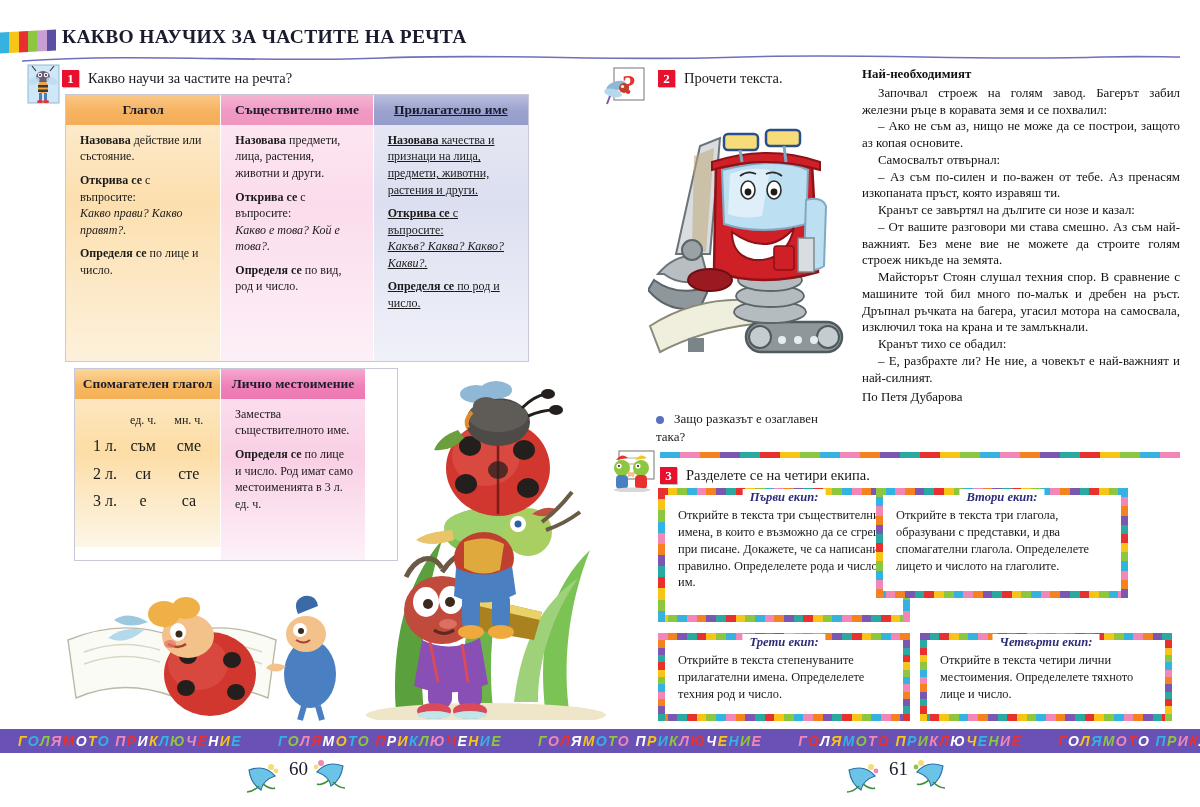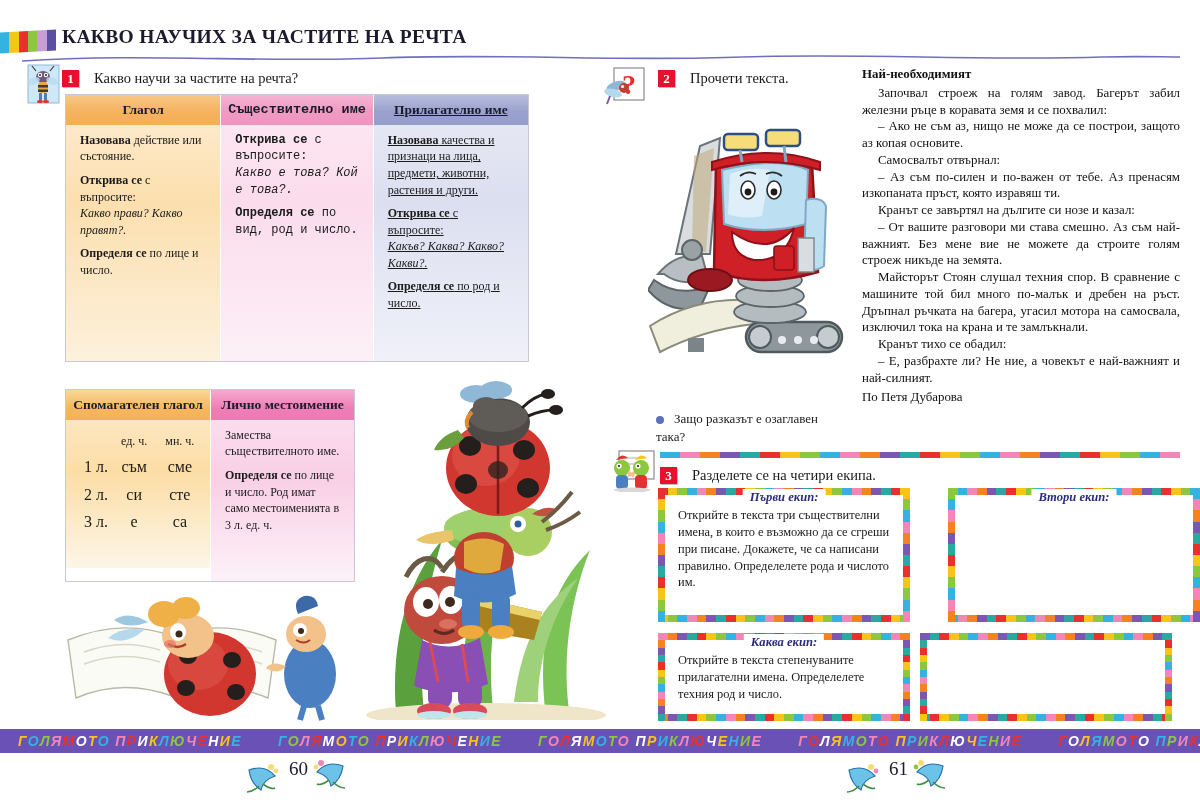--- a/index.html
+++ b/index.html
@@ -48,21 +48,21 @@
     line-height: 17px;
     text-align: center;
     vertical-align: middle;
     box-shadow: 1px 1px 0 rgba(0,0,0,.25);
   }
   .ex-line {
     position: absolute;
     font-size: 14.5px;
     white-space: nowrap;
   }
-  .ex-line .ex-text { margin-left: 15px; vertical-align: middle; }
+  .ex-line .ex-text { margin-left: 9px; vertical-align: middle; }
 
   
   .tbl {
     position: absolute;
     display: flex;
     border: 1px solid #c8c8d8;
     box-sizing: border-box;
   }
   .col { box-sizing: border-box; position: relative; overflow: hidden; }
   .col + .col { border-left: 1px solid #ffffff; }
@@ -246,38 +246,39 @@
 
   <div class="tbl" style="left:65px; top:94px; width:464px; height:268px;">
     <div class="col" style="width:155px;">
       <div class="col-head hd-orange">Глагол</div>
       <div class="col-body bd-orange" style="height:calc(100% - 29px);">
         <p><b>Назовава</b><span> действие или състояние.</span></p>
         <p><b>Открива се</b><span> с въпросите:</span><br><i>Какво прави? Какво правят?.</i></p>
         <p><b>Определя се</b><span> по лице и число.</span></p>
       </div>
     </div>
-    <div class="col" style="width:153px;font-family:Liberation Mono, monospace;">
+    <div class="col" style="width:153px;">
       <div class="col-head hd-pink">Съществително име</div>
       <div class="col-body bd-pink" style="height:calc(100% - 29px);">
+        <p><b>Назовава</b><span> предмети, лица, растения, животни и други.</span></p>
         <p><b>Открива се</b><span> с въпросите:</span><br><i>Какво е това? Кой е това?.</i></p>
         <p><b>Определя се</b><span> по вид, род и число.</span></p>
       </div>
     </div>
     <div class="col" style="width:156px;text-decoration:underline;">
       <div class="col-head hd-blue">Прилагателно име</div>
       <div class="col-body bd-blue" style="height:calc(100% - 29px);">
         <p><b>Назовава</b><span> качества и признаци на лица, предмети, животни, растения и други.</span></p>
         <p><b>Открива се</b><span> с въпросите:</span><br><i>Какъв? Каква? Какво? Какви?.</i></p>
         <p><b>Определя се</b><span> по род и число.</span></p>
       </div>
     </div>
   </div>
 
-  <div class="tbl" style="left:65px; top:368px; width:290px; height:193px;margin-top:21px;">
+  <div class="tbl" style="left:74px; top:368px; width:324px; height:193px;">
     <div class="col" style="width:145px;">
       <div class="col-head hd-orange2">Спомагателен глагол</div>
       <div class="bd-orange2" style="height:calc(100% - 43px);">
         <div class="conj">
           <table>
             <tbody>
                 <tr class="hdrow">
               <td class="lbl"></td>
               <td>ед. ч.</td>
               <td>мн. ч.</td>
@@ -536,46 +537,51 @@
     <div class="confetti-t" style="background: linear-gradient(90deg, rgb(232, 49, 47) 0%, rgb(232, 49, 47) 3.85%, rgb(246, 197, 23) 3.85%, rgb(246, 197, 23) 7.69%, rgb(141, 198, 63) 7.69%, rgb(141, 198, 63) 11.54%, rgb(52, 179, 224) 11.54%, rgb(52, 179, 224) 15.38%, rgb(242, 135, 183) 15.38%, rgb(242, 135, 183) 19.23%, rgb(245, 130, 32) 19.23%, rgb(245, 130, 32) 23.08%, rgb(122, 87, 176) 23.08%, rgb(122, 87, 176) 26.92%, rgb(42, 169, 160) 26.92%, rgb(42, 169, 160) 30.77%, rgb(232, 49, 47) 30.77%, rgb(232, 49, 47) 34.62%, rgb(246, 197, 23) 34.62%, rgb(246, 197, 23) 38.46%, rgb(141, 198, 63) 38.46%, rgb(141, 198, 63) 42.31%, rgb(52, 179, 224) 42.31%, rgb(52, 179, 224) 46.15%, rgb(242, 135, 183) 46.15%, rgb(242, 135, 183) 50%, rgb(245, 130, 32) 50%, rgb(245, 130, 32) 53.85%, rgb(122, 87, 176) 53.85%, rgb(122, 87, 176) 57.69%, rgb(42, 169, 160) 57.69%, rgb(42, 169, 160) 61.54%, rgb(232, 49, 47) 61.54%, rgb(232, 49, 47) 65.38%, rgb(246, 197, 23) 65.38%, rgb(246, 197, 23) 69.23%, rgb(141, 198, 63) 69.23%, rgb(141, 198, 63) 73.08%, rgb(52, 179, 224) 73.08%, rgb(52, 179, 224) 76.92%, rgb(242, 135, 183) 76.92%, rgb(242, 135, 183) 80.77%, rgb(245, 130, 32) 80.77%, rgb(245, 130, 32) 84.62%, rgb(122, 87, 176) 84.62%, rgb(122, 87, 176) 88.46%, rgb(42, 169, 160) 88.46%, rgb(42, 169, 160) 92.31%, rgb(232, 49, 47) 92.31%, rgb(232, 49, 47) 96.15%, rgb(246, 197, 23) 96.15%, rgb(246, 197, 23) 100%);"></div>
     <div class="confetti-b" style="background: linear-gradient(90deg, rgb(246, 197, 23) 0%, rgb(246, 197, 23) 3.85%, rgb(141, 198, 63) 3.85%, rgb(141, 198, 63) 7.69%, rgb(52, 179, 224) 7.69%, rgb(52, 179, 224) 11.54%, rgb(242, 135, 183) 11.54%, rgb(242, 135, 183) 15.38%, rgb(245, 130, 32) 15.38%, rgb(245, 130, 32) 19.23%, rgb(122, 87, 176) 19.23%, rgb(122, 87, 176) 23.08%, rgb(42, 169, 160) 23.08%, rgb(42, 169, 160) 26.92%, rgb(232, 49, 47) 26.92%, rgb(232, 49, 47) 30.77%, rgb(246, 197, 23) 30.77%, rgb(246, 197, 23) 34.62%, rgb(141, 198, 63) 34.62%, rgb(141, 198, 63) 38.46%, rgb(52, 179, 224) 38.46%, rgb(52, 179, 224) 42.31%, rgb(242, 135, 183) 42.31%, rgb(242, 135, 183) 46.15%, rgb(245, 130, 32) 46.15%, rgb(245, 130, 32) 50%, rgb(122, 87, 176) 50%, rgb(122, 87, 176) 53.85%, rgb(42, 169, 160) 53.85%, rgb(42, 169, 160) 57.69%, rgb(232, 49, 47) 57.69%, rgb(232, 49, 47) 61.54%, rgb(246, 197, 23) 61.54%, rgb(246, 197, 23) 65.38%, rgb(141, 198, 63) 65.38%, rgb(141, 198, 63) 69.23%, rgb(52, 179, 224) 69.23%, rgb(52, 179, 224) 73.08%, rgb(242, 135, 183) 73.08%, rgb(242, 135, 183) 76.92%, rgb(245, 130, 32) 76.92%, rgb(245, 130, 32) 80.77%, rgb(122, 87, 176) 80.77%, rgb(122, 87, 176) 84.62%, rgb(42, 169, 160) 84.62%, rgb(42, 169, 160) 88.46%, rgb(232, 49, 47) 88.46%, rgb(232, 49, 47) 92.31%, rgb(246, 197, 23) 92.31%, rgb(246, 197, 23) 96.15%, rgb(141, 198, 63) 96.15%, rgb(141, 198, 63) 100%);"></div>
     <div class="confetti-l" style="background: linear-gradient(rgb(232, 49, 47) 0%, rgb(232, 49, 47) 8.33%, rgb(246, 197, 23) 8.33%, rgb(246, 197, 23) 16.67%, rgb(141, 198, 63) 16.67%, rgb(141, 198, 63) 25%, rgb(52, 179, 224) 25%, rgb(52, 179, 224) 33.33%, rgb(242, 135, 183) 33.33%, rgb(242, 135, 183) 41.67%, rgb(245, 130, 32) 41.67%, rgb(245, 130, 32) 50%, rgb(122, 87, 176) 50%, rgb(122, 87, 176) 58.33%, rgb(42, 169, 160) 58.33%, rgb(42, 169, 160) 66.67%, rgb(232, 49, 47) 66.67%, rgb(232, 49, 47) 75%, rgb(246, 197, 23) 75%, rgb(246, 197, 23) 83.33%, rgb(141, 198, 63) 83.33%, rgb(141, 198, 63) 91.67%, rgb(52, 179, 224) 91.67%, rgb(52, 179, 224) 100%);"></div>
     <div class="confetti-r" style="background: linear-gradient(rgb(246, 197, 23) 0%, rgb(246, 197, 23) 8.33%, rgb(141, 198, 63) 8.33%, rgb(141, 198, 63) 16.67%, rgb(52, 179, 224) 16.67%, rgb(52, 179, 224) 25%, rgb(242, 135, 183) 25%, rgb(242, 135, 183) 33.33%, rgb(245, 130, 32) 33.33%, rgb(245, 130, 32) 41.67%, rgb(122, 87, 176) 41.67%, rgb(122, 87, 176) 50%, rgb(42, 169, 160) 50%, rgb(42, 169, 160) 58.33%, rgb(232, 49, 47) 58.33%, rgb(232, 49, 47) 66.67%, rgb(246, 197, 23) 66.67%, rgb(246, 197, 23) 75%, rgb(141, 198, 63) 75%, rgb(141, 198, 63) 83.33%, rgb(52, 179, 224) 83.33%, rgb(52, 179, 224) 91.67%, rgb(242, 135, 183) 91.67%, rgb(242, 135, 183) 100%);"></div>
     <div class="team-inner">
       <div class="team-label">Първи екип:</div>
       <div>Открийте в текста три съществителни имена, в които е възможно да се сгреши при писане. Докажете, че са написани правилно. Определелете рода и числото им.</div>
     </div>
   </div>
 
-  <div class="team-box" style="left:948px; top:488px; width:252px; height:134px;">
+  <div class="team-box" style="left:876px; top:488px; width:252px; height:110px;">
     <div class="confetti-t" style="background: linear-gradient(90deg, rgb(141, 198, 63) 0%, rgb(141, 198, 63) 3.85%, rgb(52, 179, 224) 3.85%, rgb(52, 179, 224) 7.69%, rgb(242, 135, 183) 7.69%, rgb(242, 135, 183) 11.54%, rgb(245, 130, 32) 11.54%, rgb(245, 130, 32) 15.38%, rgb(122, 87, 176) 15.38%, rgb(122, 87, 176) 19.23%, rgb(42, 169, 160) 19.23%, rgb(42, 169, 160) 23.08%, rgb(232, 49, 47) 23.08%, rgb(232, 49, 47) 26.92%, rgb(246, 197, 23) 26.92%, rgb(246, 197, 23) 30.77%, rgb(141, 198, 63) 30.77%, rgb(141, 198, 63) 34.62%, rgb(52, 179, 224) 34.62%, rgb(52, 179, 224) 38.46%, rgb(242, 135, 183) 38.46%, rgb(242, 135, 183) 42.31%, rgb(245, 130, 32) 42.31%, rgb(245, 130, 32) 46.15%, rgb(122, 87, 176) 46.15%, rgb(122, 87, 176) 50%, rgb(42, 169, 160) 50%, rgb(42, 169, 160) 53.85%, rgb(232, 49, 47) 53.85%, rgb(232, 49, 47) 57.69%, rgb(246, 197, 23) 57.69%, rgb(246, 197, 23) 61.54%, rgb(141, 198, 63) 61.54%, rgb(141, 198, 63) 65.38%, rgb(52, 179, 224) 65.38%, rgb(52, 179, 224) 69.23%, rgb(242, 135, 183) 69.23%, rgb(242, 135, 183) 73.08%, rgb(245, 130, 32) 73.08%, rgb(245, 130, 32) 76.92%, rgb(122, 87, 176) 76.92%, rgb(122, 87, 176) 80.77%, rgb(42, 169, 160) 80.77%, rgb(42, 169, 160) 84.62%, rgb(232, 49, 47) 84.62%, rgb(232, 49, 47) 88.46%, rgb(246, 197, 23) 88.46%, rgb(246, 197, 23) 92.31%, rgb(141, 198, 63) 92.31%, rgb(141, 198, 63) 96.15%, rgb(52, 179, 224) 96.15%, rgb(52, 179, 224) 100%);"></div>
     <div class="confetti-b" style="background: linear-gradient(90deg, rgb(52, 179, 224) 0%, rgb(52, 179, 224) 3.85%, rgb(242, 135, 183) 3.85%, rgb(242, 135, 183) 7.69%, rgb(245, 130, 32) 7.69%, rgb(245, 130, 32) 11.54%, rgb(122, 87, 176) 11.54%, rgb(122, 87, 176) 15.38%, rgb(42, 169, 160) 15.38%, rgb(42, 169, 160) 19.23%, rgb(232, 49, 47) 19.23%, rgb(232, 49, 47) 23.08%, rgb(246, 197, 23) 23.08%, rgb(246, 197, 23) 26.92%, rgb(141, 198, 63) 26.92%, rgb(141, 198, 63) 30.77%, rgb(52, 179, 224) 30.77%, rgb(52, 179, 224) 34.62%, rgb(242, 135, 183) 34.62%, rgb(242, 135, 183) 38.46%, rgb(245, 130, 32) 38.46%, rgb(245, 130, 32) 42.31%, rgb(122, 87, 176) 42.31%, rgb(122, 87, 176) 46.15%, rgb(42, 169, 160) 46.15%, rgb(42, 169, 160) 50%, rgb(232, 49, 47) 50%, rgb(232, 49, 47) 53.85%, rgb(246, 197, 23) 53.85%, rgb(246, 197, 23) 57.69%, rgb(141, 198, 63) 57.69%, rgb(141, 198, 63) 61.54%, rgb(52, 179, 224) 61.54%, rgb(52, 179, 224) 65.38%, rgb(242, 135, 183) 65.38%, rgb(242, 135, 183) 69.23%, rgb(245, 130, 32) 69.23%, rgb(245, 130, 32) 73.08%, rgb(122, 87, 176) 73.08%, rgb(122, 87, 176) 76.92%, rgb(42, 169, 160) 76.92%, rgb(42, 169, 160) 80.77%, rgb(232, 49, 47) 80.77%, rgb(232, 49, 47) 84.62%, rgb(246, 197, 23) 84.62%, rgb(246, 197, 23) 88.46%, rgb(141, 198, 63) 88.46%, rgb(141, 198, 63) 92.31%, rgb(52, 179, 224) 92.31%, rgb(52, 179, 224) 96.15%, rgb(242, 135, 183) 96.15%, rgb(242, 135, 183) 100%);"></div>
     <div class="confetti-l" style="background: linear-gradient(rgb(141, 198, 63) 0%, rgb(141, 198, 63) 8.33%, rgb(52, 179, 224) 8.33%, rgb(52, 179, 224) 16.67%, rgb(242, 135, 183) 16.67%, rgb(242, 135, 183) 25%, rgb(245, 130, 32) 25%, rgb(245, 130, 32) 33.33%, rgb(122, 87, 176) 33.33%, rgb(122, 87, 176) 41.67%, rgb(42, 169, 160) 41.67%, rgb(42, 169, 160) 50%, rgb(232, 49, 47) 50%, rgb(232, 49, 47) 58.33%, rgb(246, 197, 23) 58.33%, rgb(246, 197, 23) 66.67%, rgb(141, 198, 63) 66.67%, rgb(141, 198, 63) 75%, rgb(52, 179, 224) 75%, rgb(52, 179, 224) 83.33%, rgb(242, 135, 183) 83.33%, rgb(242, 135, 183) 91.67%, rgb(245, 130, 32) 91.67%, rgb(245, 130, 32) 100%);"></div>
     <div class="confetti-r" style="background: linear-gradient(rgb(52, 179, 224) 0%, rgb(52, 179, 224) 8.33%, rgb(242, 135, 183) 8.33%, rgb(242, 135, 183) 16.67%, rgb(245, 130, 32) 16.67%, rgb(245, 130, 32) 25%, rgb(122, 87, 176) 25%, rgb(122, 87, 176) 33.33%, rgb(42, 169, 160) 33.33%, rgb(42, 169, 160) 41.67%, rgb(232, 49, 47) 41.67%, rgb(232, 49, 47) 50%, rgb(246, 197, 23) 50%, rgb(246, 197, 23) 58.33%, rgb(141, 198, 63) 58.33%, rgb(141, 198, 63) 66.67%, rgb(52, 179, 224) 66.67%, rgb(52, 179, 224) 75%, rgb(242, 135, 183) 75%, rgb(242, 135, 183) 83.33%, rgb(245, 130, 32) 83.33%, rgb(245, 130, 32) 91.67%, rgb(122, 87, 176) 91.67%, rgb(122, 87, 176) 100%);"></div>
     <div class="team-inner">
       <div class="team-label">Втори екип:</div>
+      <div>Открийте в текста три глагола, образувани с представки, и два спомагателни глагола. Определелете лицето и числото на глаголите.</div>
     </div>
   </div>
 
   <div class="team-box" style="left:658px; top:633px; width:252px; height:88px;">
     <div class="confetti-t" style="background: linear-gradient(90deg, rgb(242, 135, 183) 0%, rgb(242, 135, 183) 3.85%, rgb(245, 130, 32) 3.85%, rgb(245, 130, 32) 7.69%, rgb(122, 87, 176) 7.69%, rgb(122, 87, 176) 11.54%, rgb(42, 169, 160) 11.54%, rgb(42, 169, 160) 15.38%, rgb(232, 49, 47) 15.38%, rgb(232, 49, 47) 19.23%, rgb(246, 197, 23) 19.23%, rgb(246, 197, 23) 23.08%, rgb(141, 198, 63) 23.08%, rgb(141, 198, 63) 26.92%, rgb(52, 179, 224) 26.92%, rgb(52, 179, 224) 30.77%, rgb(242, 135, 183) 30.77%, rgb(242, 135, 183) 34.62%, rgb(245, 130, 32) 34.62%, rgb(245, 130, 32) 38.46%, rgb(122, 87, 176) 38.46%, rgb(122, 87, 176) 42.31%, rgb(42, 169, 160) 42.31%, rgb(42, 169, 160) 46.15%, rgb(232, 49, 47) 46.15%, rgb(232, 49, 47) 50%, rgb(246, 197, 23) 50%, rgb(246, 197, 23) 53.85%, rgb(141, 198, 63) 53.85%, rgb(141, 198, 63) 57.69%, rgb(52, 179, 224) 57.69%, rgb(52, 179, 224) 61.54%, rgb(242, 135, 183) 61.54%, rgb(242, 135, 183) 65.38%, rgb(245, 130, 32) 65.38%, rgb(245, 130, 32) 69.23%, rgb(122, 87, 176) 69.23%, rgb(122, 87, 176) 73.08%, rgb(42, 169, 160) 73.08%, rgb(42, 169, 160) 76.92%, rgb(232, 49, 47) 76.92%, rgb(232, 49, 47) 80.77%, rgb(246, 197, 23) 80.77%, rgb(246, 197, 23) 84.62%, rgb(141, 198, 63) 84.62%, rgb(141, 198, 63) 88.46%, rgb(52, 179, 224) 88.46%, rgb(52, 179, 224) 92.31%, rgb(242, 135, 183) 92.31%, rgb(242, 135, 183) 96.15%, rgb(245, 130, 32) 96.15%, rgb(245, 130, 32) 100%);"></div>
     <div class="confetti-b" style="background: linear-gradient(90deg, rgb(245, 130, 32) 0%, rgb(245, 130, 32) 3.85%, rgb(122, 87, 176) 3.85%, rgb(122, 87, 176) 7.69%, rgb(42, 169, 160) 7.69%, rgb(42, 169, 160) 11.54%, rgb(232, 49, 47) 11.54%, rgb(232, 49, 47) 15.38%, rgb(246, 197, 23) 15.38%, rgb(246, 197, 23) 19.23%, rgb(141, 198, 63) 19.23%, rgb(141, 198, 63) 23.08%, rgb(52, 179, 224) 23.08%, rgb(52, 179, 224) 26.92%, rgb(242, 135, 183) 26.92%, rgb(242, 135, 183) 30.77%, rgb(245, 130, 32) 30.77%, rgb(245, 130, 32) 34.62%, rgb(122, 87, 176) 34.62%, rgb(122, 87, 176) 38.46%, rgb(42, 169, 160) 38.46%, rgb(42, 169, 160) 42.31%, rgb(232, 49, 47) 42.31%, rgb(232, 49, 47) 46.15%, rgb(246, 197, 23) 46.15%, rgb(246, 197, 23) 50%, rgb(141, 198, 63) 50%, rgb(141, 198, 63) 53.85%, rgb(52, 179, 224) 53.85%, rgb(52, 179, 224) 57.69%, rgb(242, 135, 183) 57.69%, rgb(242, 135, 183) 61.54%, rgb(245, 130, 32) 61.54%, rgb(245, 130, 32) 65.38%, rgb(122, 87, 176) 65.38%, rgb(122, 87, 176) 69.23%, rgb(42, 169, 160) 69.23%, rgb(42, 169, 160) 73.08%, rgb(232, 49, 47) 73.08%, rgb(232, 49, 47) 76.92%, rgb(246, 197, 23) 76.92%, rgb(246, 197, 23) 80.77%, rgb(141, 198, 63) 80.77%, rgb(141, 198, 63) 84.62%, rgb(52, 179, 224) 84.62%, rgb(52, 179, 224) 88.46%, rgb(242, 135, 183) 88.46%, rgb(242, 135, 183) 92.31%, rgb(245, 130, 32) 92.31%, rgb(245, 130, 32) 96.15%, rgb(122, 87, 176) 96.15%, rgb(122, 87, 176) 100%);"></div>
     <div class="confetti-l" style="background: linear-gradient(rgb(242, 135, 183) 0%, rgb(242, 135, 183) 8.33%, rgb(245, 130, 32) 8.33%, rgb(245, 130, 32) 16.67%, rgb(122, 87, 176) 16.67%, rgb(122, 87, 176) 25%, rgb(42, 169, 160) 25%, rgb(42, 169, 160) 33.33%, rgb(232, 49, 47) 33.33%, rgb(232, 49, 47) 41.67%, rgb(246, 197, 23) 41.67%, rgb(246, 197, 23) 50%, rgb(141, 198, 63) 50%, rgb(141, 198, 63) 58.33%, rgb(52, 179, 224) 58.33%, rgb(52, 179, 224) 66.67%, rgb(242, 135, 183) 66.67%, rgb(242, 135, 183) 75%, rgb(245, 130, 32) 75%, rgb(245, 130, 32) 83.33%, rgb(122, 87, 176) 83.33%, rgb(122, 87, 176) 91.67%, rgb(42, 169, 160) 91.67%, rgb(42, 169, 160) 100%);"></div>
     <div class="confetti-r" style="background: linear-gradient(rgb(245, 130, 32) 0%, rgb(245, 130, 32) 8.33%, rgb(122, 87, 176) 8.33%, rgb(122, 87, 176) 16.67%, rgb(42, 169, 160) 16.67%, rgb(42, 169, 160) 25%, rgb(232, 49, 47) 25%, rgb(232, 49, 47) 33.33%, rgb(246, 197, 23) 33.33%, rgb(246, 197, 23) 41.67%, rgb(141, 198, 63) 41.67%, rgb(141, 198, 63) 50%, rgb(52, 179, 224) 50%, rgb(52, 179, 224) 58.33%, rgb(242, 135, 183) 58.33%, rgb(242, 135, 183) 66.67%, rgb(245, 130, 32) 66.67%, rgb(245, 130, 32) 75%, rgb(122, 87, 176) 75%, rgb(122, 87, 176) 83.33%, rgb(42, 169, 160) 83.33%, rgb(42, 169, 160) 91.67%, rgb(232, 49, 47) 91.67%, rgb(232, 49, 47) 100%);"></div>
     <div class="team-inner">
-      <div class="team-label">Каква екип:</div>
+      <div class="team-label">Трети екип:</div>
       <div>Открийте в текста степенуваните прилагателни имена. Определелете техния род и число.</div>
     </div>
   </div>
 
   <div class="team-box" style="left:920px; top:633px; width:252px; height:88px;">
     <div class="confetti-t" style="background: linear-gradient(90deg, rgb(122, 87, 176) 0%, rgb(122, 87, 176) 3.85%, rgb(42, 169, 160) 3.85%, rgb(42, 169, 160) 7.69%, rgb(232, 49, 47) 7.69%, rgb(232, 49, 47) 11.54%, rgb(246, 197, 23) 11.54%, rgb(246, 197, 23) 15.38%, rgb(141, 198, 63) 15.38%, rgb(141, 198, 63) 19.23%, rgb(52, 179, 224) 19.23%, rgb(52, 179, 224) 23.08%, rgb(242, 135, 183) 23.08%, rgb(242, 135, 183) 26.92%, rgb(245, 130, 32) 26.92%, rgb(245, 130, 32) 30.77%, rgb(122, 87, 176) 30.77%, rgb(122, 87, 176) 34.62%, rgb(42, 169, 160) 34.62%, rgb(42, 169, 160) 38.46%, rgb(232, 49, 47) 38.46%, rgb(232, 49, 47) 42.31%, rgb(246, 197, 23) 42.31%, rgb(246, 197, 23) 46.15%, rgb(141, 198, 63) 46.15%, rgb(141, 198, 63) 50%, rgb(52, 179, 224) 50%, rgb(52, 179, 224) 53.85%, rgb(242, 135, 183) 53.85%, rgb(242, 135, 183) 57.69%, rgb(245, 130, 32) 57.69%, rgb(245, 130, 32) 61.54%, rgb(122, 87, 176) 61.54%, rgb(122, 87, 176) 65.38%, rgb(42, 169, 160) 65.38%, rgb(42, 169, 160) 69.23%, rgb(232, 49, 47) 69.23%, rgb(232, 49, 47) 73.08%, rgb(246, 197, 23) 73.08%, rgb(246, 197, 23) 76.92%, rgb(141, 198, 63) 76.92%, rgb(141, 198, 63) 80.77%, rgb(52, 179, 224) 80.77%, rgb(52, 179, 224) 84.62%, rgb(242, 135, 183) 84.62%, rgb(242, 135, 183) 88.46%, rgb(245, 130, 32) 88.46%, rgb(245, 130, 32) 92.31%, rgb(122, 87, 176) 92.31%, rgb(122, 87, 176) 96.15%, rgb(42, 169, 160) 96.15%, rgb(42, 169, 160) 100%);"></div>
     <div class="confetti-b" style="background: linear-gradient(90deg, rgb(42, 169, 160) 0%, rgb(42, 169, 160) 3.85%, rgb(232, 49, 47) 3.85%, rgb(232, 49, 47) 7.69%, rgb(246, 197, 23) 7.69%, rgb(246, 197, 23) 11.54%, rgb(141, 198, 63) 11.54%, rgb(141, 198, 63) 15.38%, rgb(52, 179, 224) 15.38%, rgb(52, 179, 224) 19.23%, rgb(242, 135, 183) 19.23%, rgb(242, 135, 183) 23.08%, rgb(245, 130, 32) 23.08%, rgb(245, 130, 32) 26.92%, rgb(122, 87, 176) 26.92%, rgb(122, 87, 176) 30.77%, rgb(42, 169, 160) 30.77%, rgb(42, 169, 160) 34.62%, rgb(232, 49, 47) 34.62%, rgb(232, 49, 47) 38.46%, rgb(246, 197, 23) 38.46%, rgb(246, 197, 23) 42.31%, rgb(141, 198, 63) 42.31%, rgb(141, 198, 63) 46.15%, rgb(52, 179, 224) 46.15%, rgb(52, 179, 224) 50%, rgb(242, 135, 183) 50%, rgb(242, 135, 183) 53.85%, rgb(245, 130, 32) 53.85%, rgb(245, 130, 32) 57.69%, rgb(122, 87, 176) 57.69%, rgb(122, 87, 176) 61.54%, rgb(42, 169, 160) 61.54%, rgb(42, 169, 160) 65.38%, rgb(232, 49, 47) 65.38%, rgb(232, 49, 47) 69.23%, rgb(246, 197, 23) 69.23%, rgb(246, 197, 23) 73.08%, rgb(141, 198, 63) 73.08%, rgb(141, 198, 63) 76.92%, rgb(52, 179, 224) 76.92%, rgb(52, 179, 224) 80.77%, rgb(242, 135, 183) 80.77%, rgb(242, 135, 183) 84.62%, rgb(245, 130, 32) 84.62%, rgb(245, 130, 32) 88.46%, rgb(122, 87, 176) 88.46%, rgb(122, 87, 176) 92.31%, rgb(42, 169, 160) 92.31%, rgb(42, 169, 160) 96.15%, rgb(232, 49, 47) 96.15%, rgb(232, 49, 47) 100%);"></div>
     <div class="confetti-l" style="background: linear-gradient(rgb(122, 87, 176) 0%, rgb(122, 87, 176) 8.33%, rgb(42, 169, 160) 8.33%, rgb(42, 169, 160) 16.67%, rgb(232, 49, 47) 16.67%, rgb(232, 49, 47) 25%, rgb(246, 197, 23) 25%, rgb(246, 197, 23) 33.33%, rgb(141, 198, 63) 33.33%, rgb(141, 198, 63) 41.67%, rgb(52, 179, 224) 41.67%, rgb(52, 179, 224) 50%, rgb(242, 135, 183) 50%, rgb(242, 135, 183) 58.33%, rgb(245, 130, 32) 58.33%, rgb(245, 130, 32) 66.67%, rgb(122, 87, 176) 66.67%, rgb(122, 87, 176) 75%, rgb(42, 169, 160) 75%, rgb(42, 169, 160) 83.33%, rgb(232, 49, 47) 83.33%, rgb(232, 49, 47) 91.67%, rgb(246, 197, 23) 91.67%, rgb(246, 197, 23) 100%);"></div>
     <div class="confetti-r" style="background: linear-gradient(rgb(42, 169, 160) 0%, rgb(42, 169, 160) 8.33%, rgb(232, 49, 47) 8.33%, rgb(232, 49, 47) 16.67%, rgb(246, 197, 23) 16.67%, rgb(246, 197, 23) 25%, rgb(141, 198, 63) 25%, rgb(141, 198, 63) 33.33%, rgb(52, 179, 224) 33.33%, rgb(52, 179, 224) 41.67%, rgb(242, 135, 183) 41.67%, rgb(242, 135, 183) 50%, rgb(245, 130, 32) 50%, rgb(245, 130, 32) 58.33%, rgb(122, 87, 176) 58.33%, rgb(122, 87, 176) 66.67%, rgb(42, 169, 160) 66.67%, rgb(42, 169, 160) 75%, rgb(232, 49, 47) 75%, rgb(232, 49, 47) 83.33%, rgb(246, 197, 23) 83.33%, rgb(246, 197, 23) 91.67%, rgb(141, 198, 63) 91.67%, rgb(141, 198, 63) 100%);"></div>
+    <div class="team-inner">
+      <div class="team-label">Четвърти екип:</div>
+      <div>Открийте в текста четири лични местоимения. Определелете тяхното лице и число.</div>
+    </div>
   </div>
 
   <div class="footband" id="footband"><span class="ftxt"><span style="color: rgb(246, 197, 23);">Г</span><span style="color: rgb(52, 179, 224);">О</span><span style="color: rgb(141, 198, 63);">Л</span><span style="color: rgb(242, 135, 183);">Я</span><span style="color: rgb(232, 49, 47);">М</span><span style="color: rgb(255, 255, 255);">О</span><span style="color: rgb(246, 197, 23);">Т</span><span style="color: rgb(52, 179, 224);">О</span><span style="color: transparent;"> </span><span style="color: rgb(242, 135, 183);">П</span><span style="color: rgb(232, 49, 47);">Р</span><span style="color: rgb(255, 255, 255);">И</span><span style="color: rgb(246, 197, 23);">К</span><span style="color: rgb(52, 179, 224);">Л</span><span style="color: rgb(141, 198, 63);">Ю</span><span style="color: rgb(242, 135, 183);">Ч</span><span style="color: rgb(232, 49, 47);">Е</span><span style="color: rgb(255, 255, 255);">Н</span><span style="color: rgb(246, 197, 23);">И</span><span style="color: rgb(52, 179, 224);">Е</span></span><span class="ftxt"><span style="color: rgb(52, 179, 224);">Г</span><span style="color: rgb(141, 198, 63);">О</span><span style="color: rgb(242, 135, 183);">Л</span><span style="color: rgb(232, 49, 47);">Я</span><span style="color: rgb(255, 255, 255);">М</span><span style="color: rgb(246, 197, 23);">О</span><span style="color: rgb(52, 179, 224);">Т</span><span style="color: rgb(141, 198, 63);">О</span><span style="color: transparent;"> </span><span style="color: rgb(232, 49, 47);">П</span><span style="color: rgb(255, 255, 255);">Р</span><span style="color: rgb(246, 197, 23);">И</span><span style="color: rgb(52, 179, 224);">К</span><span style="color: rgb(141, 198, 63);">Л</span><span style="color: rgb(242, 135, 183);">Ю</span><span style="color: rgb(232, 49, 47);">Ч</span><span style="color: rgb(255, 255, 255);">Е</span><span style="color: rgb(246, 197, 23);">Н</span><span style="color: rgb(52, 179, 224);">И</span><span style="color: rgb(141, 198, 63);">Е</span></span><span class="ftxt"><span style="color: rgb(141, 198, 63);">Г</span><span style="color: rgb(242, 135, 183);">О</span><span style="color: rgb(232, 49, 47);">Л</span><span style="color: rgb(255, 255, 255);">Я</span><span style="color: rgb(246, 197, 23);">М</span><span style="color: rgb(52, 179, 224);">О</span><span style="color: rgb(141, 198, 63);">Т</span><span style="color: rgb(242, 135, 183);">О</span><span style="color: transparent;"> </span><span style="color: rgb(255, 255, 255);">П</span><span style="color: rgb(246, 197, 23);">Р</span><span style="color: rgb(52, 179, 224);">И</span><span style="color: rgb(141, 198, 63);">К</span><span style="color: rgb(242, 135, 183);">Л</span><span style="color: rgb(232, 49, 47);">Ю</span><span style="color: rgb(255, 255, 255);">Ч</span><span style="color: rgb(246, 197, 23);">Е</span><span style="color: rgb(52, 179, 224);">Н</span><span style="color: rgb(141, 198, 63);">И</span><span style="color: rgb(242, 135, 183);">Е</span></span><span class="ftxt"><span style="color: rgb(242, 135, 183);">Г</span><span style="color: rgb(232, 49, 47);">О</span><span style="color: rgb(255, 255, 255);">Л</span><span style="color: rgb(246, 197, 23);">Я</span><span style="color: rgb(52, 179, 224);">М</span><span style="color: rgb(141, 198, 63);">О</span><span style="color: rgb(242, 135, 183);">Т</span><span style="color: rgb(232, 49, 47);">О</span><span style="color: transparent;"> </span><span style="color: rgb(246, 197, 23);">П</span><span style="color: rgb(52, 179, 224);">Р</span><span style="color: rgb(141, 198, 63);">И</span><span style="color: rgb(242, 135, 183);">К</span><span style="color: rgb(232, 49, 47);">Л</span><span style="color: rgb(255, 255, 255);">Ю</span><span style="color: rgb(246, 197, 23);">Ч</span><span style="color: rgb(52, 179, 224);">Е</span><span style="color: rgb(141, 198, 63);">Н</span><span style="color: rgb(242, 135, 183);">И</span><span style="color: rgb(232, 49, 47);">Е</span></span><span class="ftxt"><span style="color: rgb(232, 49, 47);">Г</span><span style="color: rgb(255, 255, 255);">О</span><span style="color: rgb(246, 197, 23);">Л</span><span style="color: rgb(52, 179, 224);">Я</span><span style="color: rgb(141, 198, 63);">М</span><span style="color: rgb(242, 135, 183);">О</span><span style="color: rgb(232, 49, 47);">Т</span><span style="color: rgb(255, 255, 255);">О</span><span style="color: transparent;"> </span><span style="color: rgb(52, 179, 224);">П</span><span style="color: rgb(141, 198, 63);">Р</span><span style="color: rgb(242, 135, 183);">И</span><span style="color: rgb(232, 49, 47);">К</span><span style="color: rgb(255, 255, 255);">Л</span></span></div>
 
   <div class="illu" style="left:245px; top:762px; width:34px; height:32px;">
     <svg width="34" height="32" viewBox="0 0 34 32">
       <path d="M4 8 q16 -6 26 6 q-12 4 -14 14 q-10 -6 -12 -20 Z" fill="#6cc3e8" stroke="#2a6fa8" stroke-width="1.2"></path>
       <path d="M14 24 q-6 6 -12 6 M18 22 q8 6 12 4" stroke="#3f8f3f" stroke-width="1.6" fill="none"></path>
       <circle cx="26" cy="5" r="3" fill="#f6dd7a"></circle>
       <circle cx="31" cy="9" r="2.4" fill="#f6dd7a"></circle>

